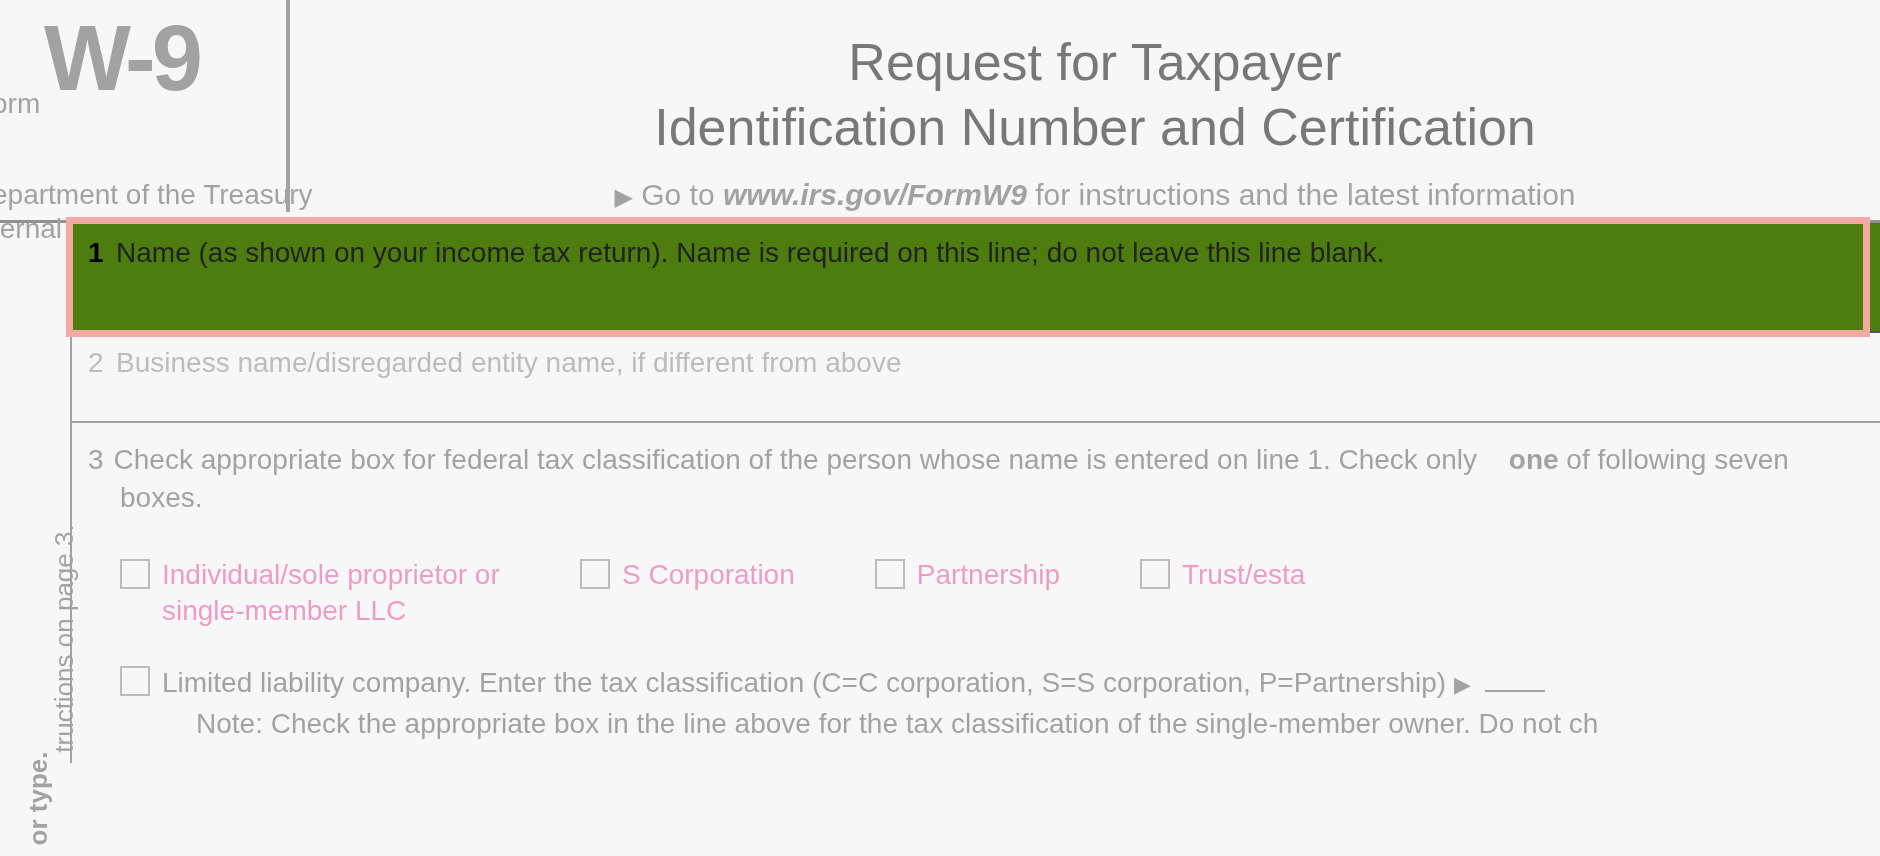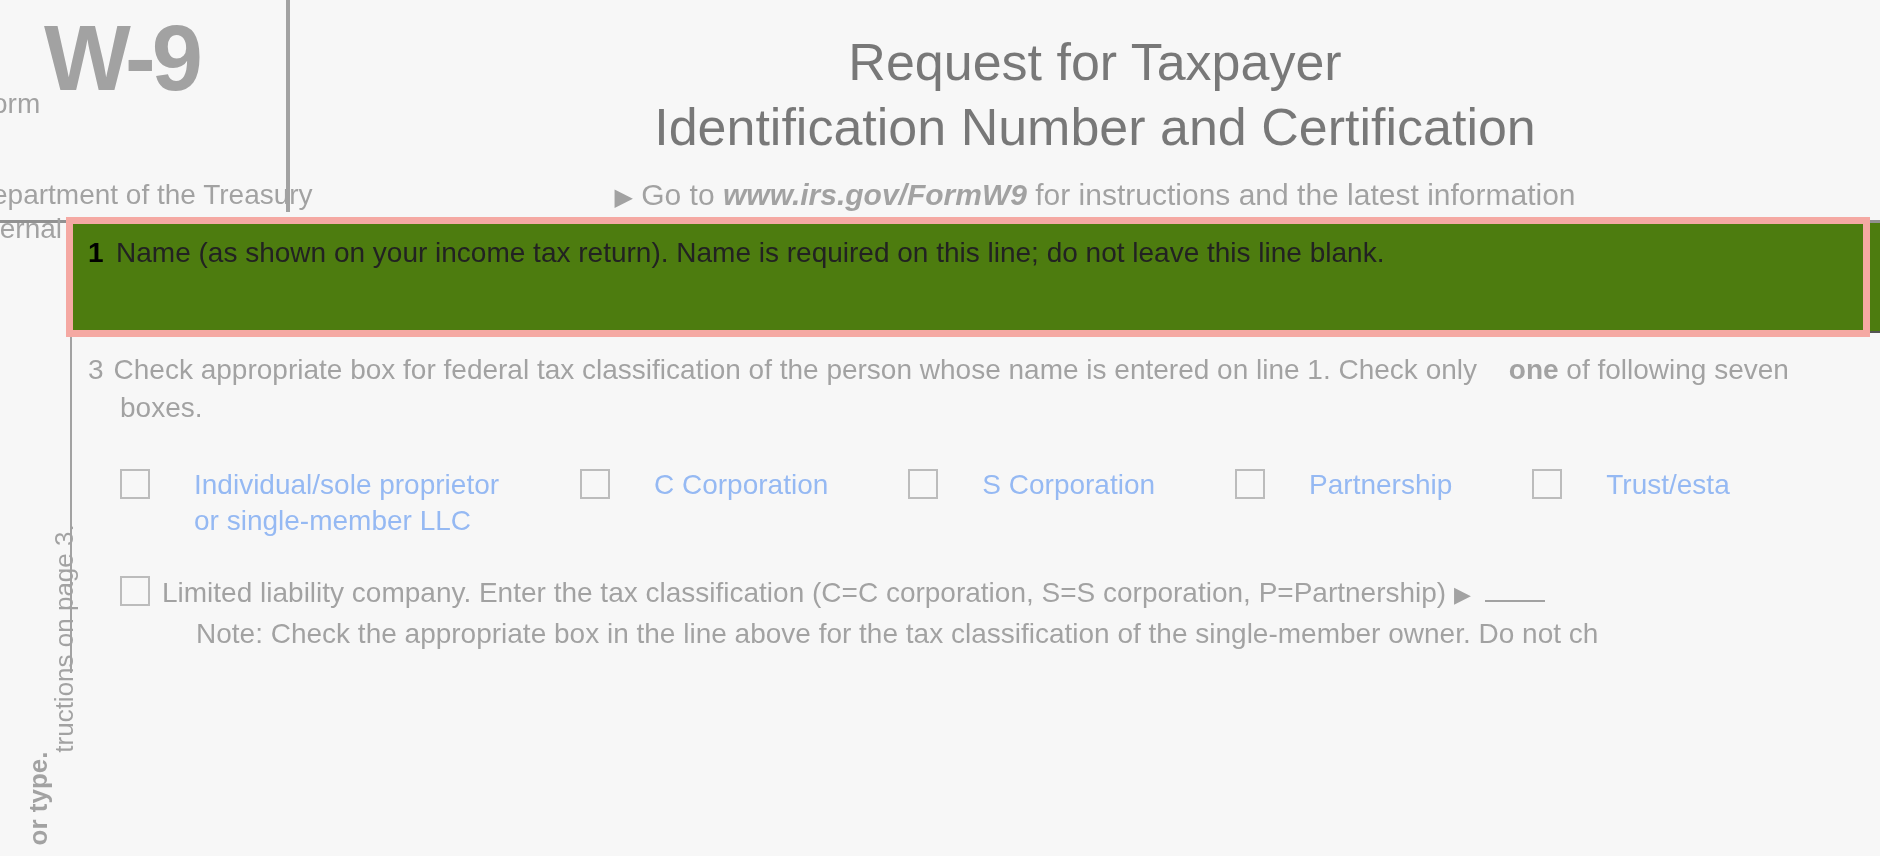--- a/index.html
+++ b/index.html
@@ -193,23 +193,22 @@
     }
     .checkbox {
       width: 30px;
       height: 30px;
       border: 2px solid #888;
       flex-shrink: 0;
       margin-top: 2px;
     }
     .checkbox-label {
       font-size: 28px;
-      color: #3b82f6;
+      color: #ec4899;
       line-height: 1.3;
-      margin-left: 32px;
     }
     .llc-row {
       margin-top: 35px;
       padding-left: 32px;
     }
     .llc-item {
       display: flex;
       align-items: flex-start;
       gap: 12px;
     }
@@ -271,34 +270,34 @@
       <div class="rotated-text-3">or type.</div>
     </div>
     <div class="fields-area">
 
       <div class="field-row highlighted" style="min-height:110px;">
         <div class="highlight-border"></div>
         <span class="field-num">1</span>
         <span class="field-text">Name (as shown on your income tax return). Name is required on this line; do not leave this line blank.</span>
       </div>
 
+      <div class="field-row" style="min-height:90px;">
+        <span class="field-num" style="color:#888;font-weight:400;">2</span>
+        <span class="field-text-faded">Business name/disregarded entity name, if different from above</span>
+      </div>
 
       <div class="section-3">
         <div class="section-3-header">
           <span class="num">3</span><span>Check appropriate box for federal tax classification of the person whose name is entered on line 1. Check only </span><span class="bold">one</span><span> of following seven boxes.</span>
         </div>
 
         <div class="checkbox-row">
           <div class="checkbox-item" style="width:380px;">
             <div class="checkbox"></div>
             <div class="checkbox-label">Individual/sole proprietor or single-member LLC</div>
-          </div>
-          <div class="checkbox-item">
-            <div class="checkbox"></div>
-            <div class="checkbox-label">C Corporation</div>
           </div>
           <div class="checkbox-item">
             <div class="checkbox"></div>
             <div class="checkbox-label">S Corporation</div>
           </div>
           <div class="checkbox-item">
             <div class="checkbox"></div>
             <div class="checkbox-label">Partnership</div>
           </div>
           <div class="checkbox-item">

